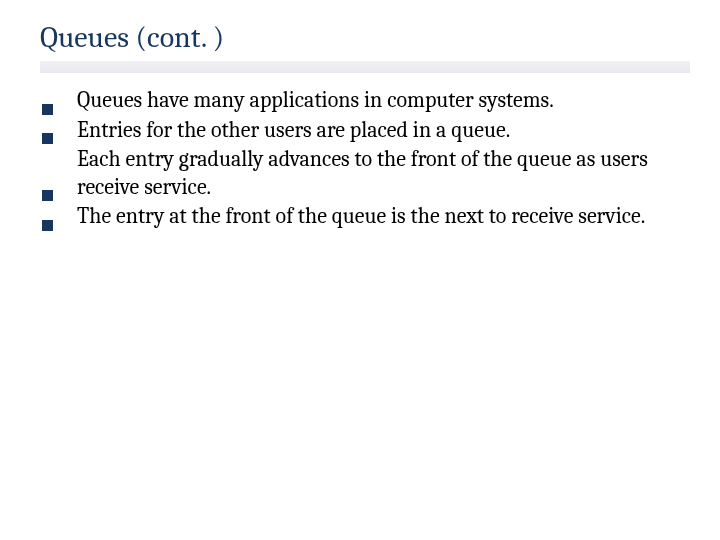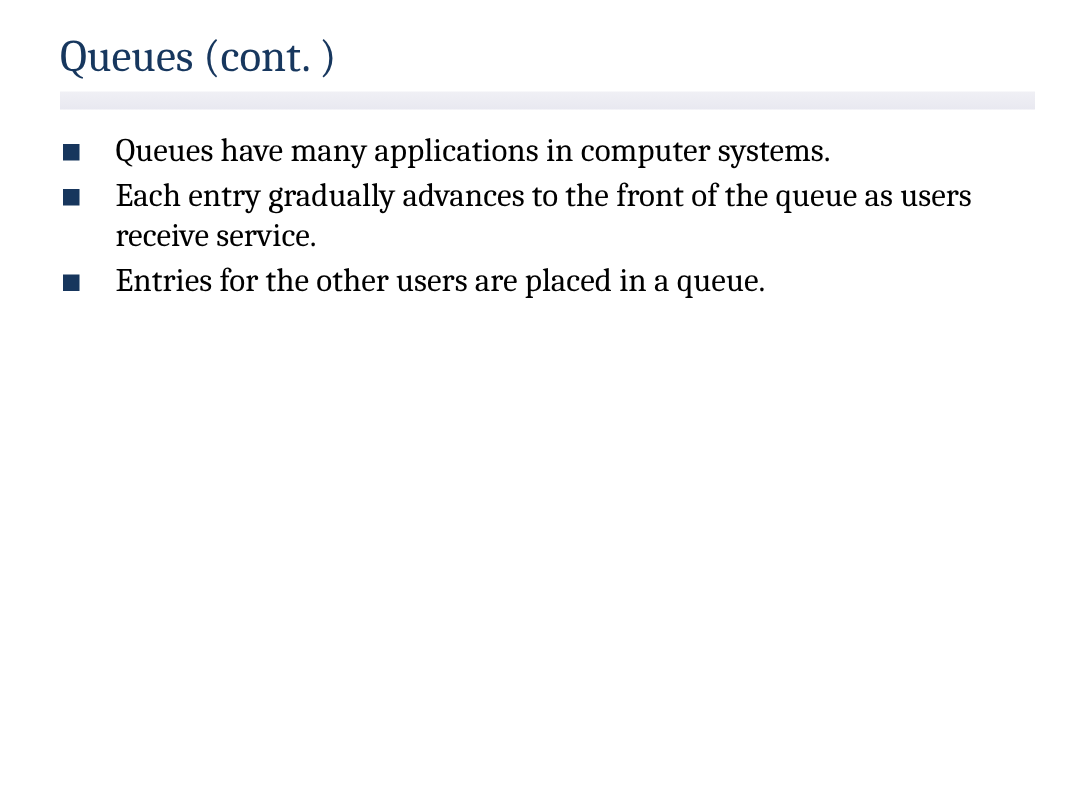--- a/index.html
+++ b/index.html
@@ -32,21 +32,21 @@
     margin-bottom: 14px;
   }
   .body {
     font-size: 22px;
     line-height: 1.25;
     color: #000000;
     font-family: Cambria, Georgia, "Times New Roman", serif;
   }
   .bullet-row {
     display: flex;
-    align-items: flex-start;
+    align-items: flex-end;
     margin-bottom: 2px;
   }
   .bullet-icon {
     width: 11px;
     height: 11px;
     background: #17365D;
     flex-shrink: 0;
     margin-top: 9px;
     margin-right: 24px;
     margin-left: 2px;
@@ -62,20 +62,24 @@
   <h1 class="title">Queues (cont. )</h1>
   <div class="title-underline"></div>
 
   <div class="body">
     <div class="bullet-row">
       <div class="bullet-icon"></div>
       <div class="bullet-text">Queues have many applications in computer systems.</div>
     </div>
     <div class="bullet-row">
       <div class="bullet-icon"></div>
+      <div class="bullet-text">Entries for the other users are placed in a queue.</div>
+    </div>
+    <div class="bullet-row">
+      <div class="bullet-icon"></div>
       <div class="bullet-text">Each entry gradually advances to the front of the queue as users receive service.</div>
     </div>
     <div class="bullet-row">
       <div class="bullet-icon"></div>
-      <div class="bullet-text">Entries for the other users are placed in a queue.</div>
+      <div class="bullet-text">The entry at the front of the queue is the next to receive service.</div>
     </div>
   </div>
 </div>
 
 </body></html>

